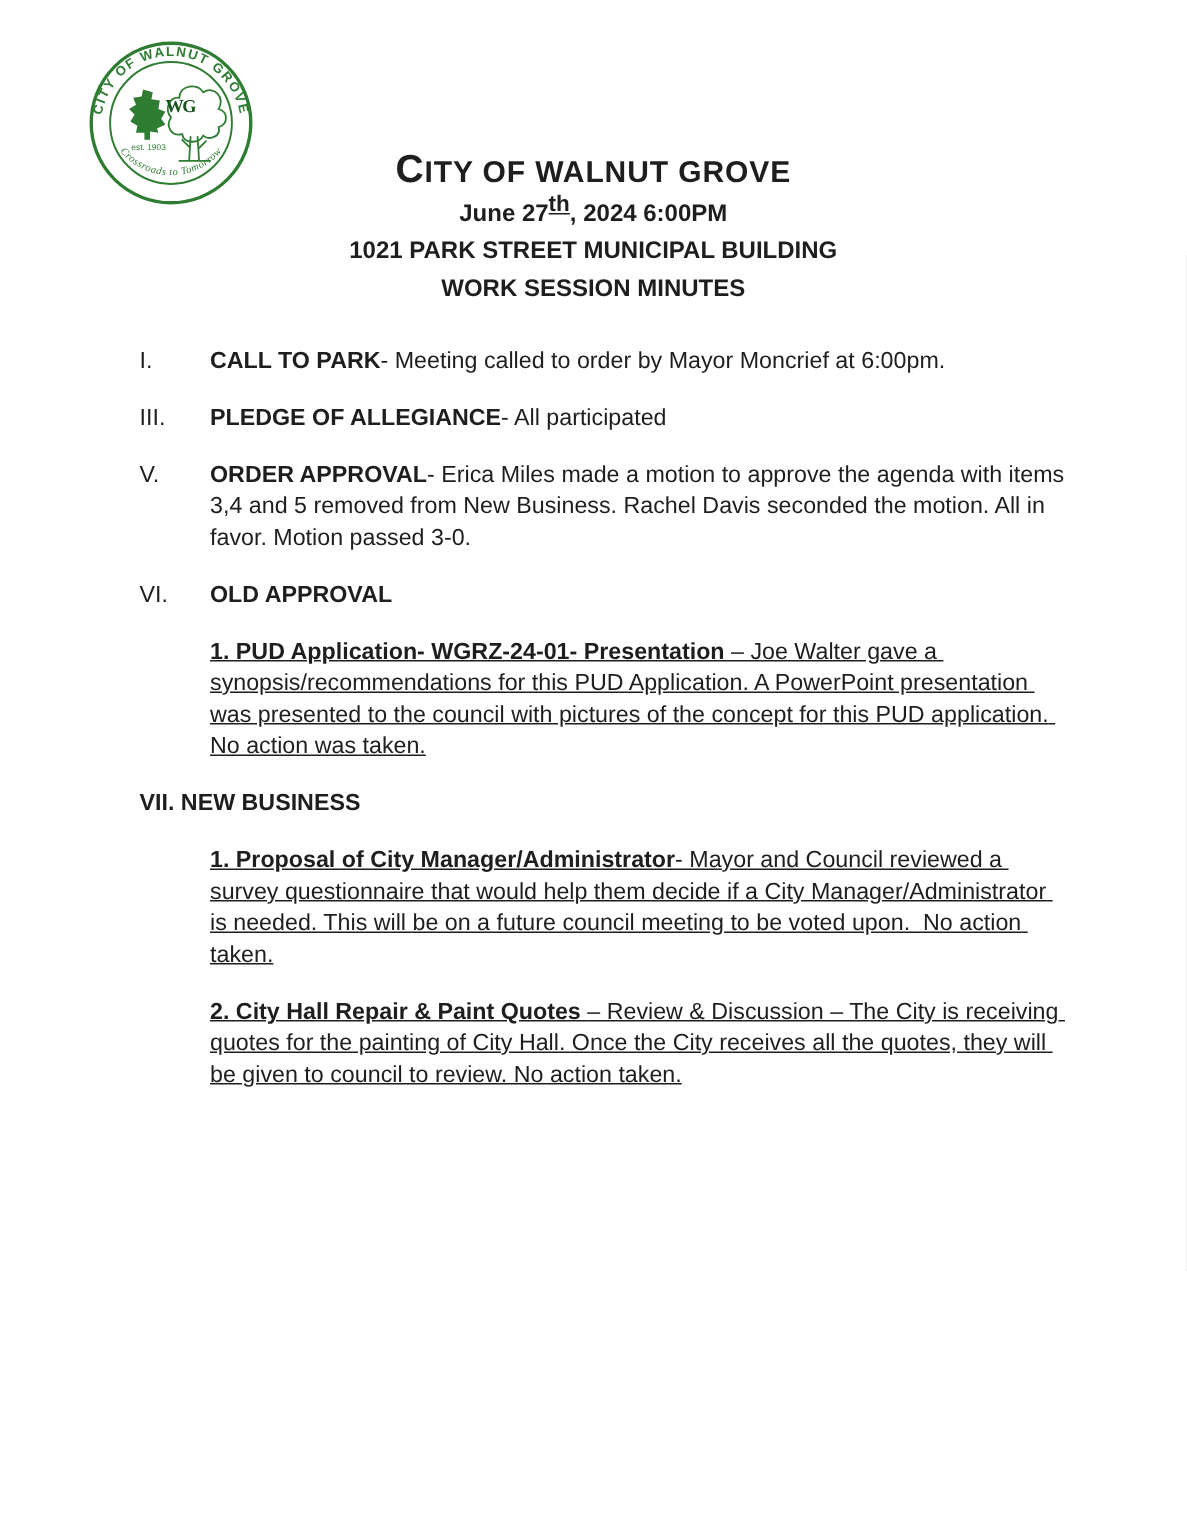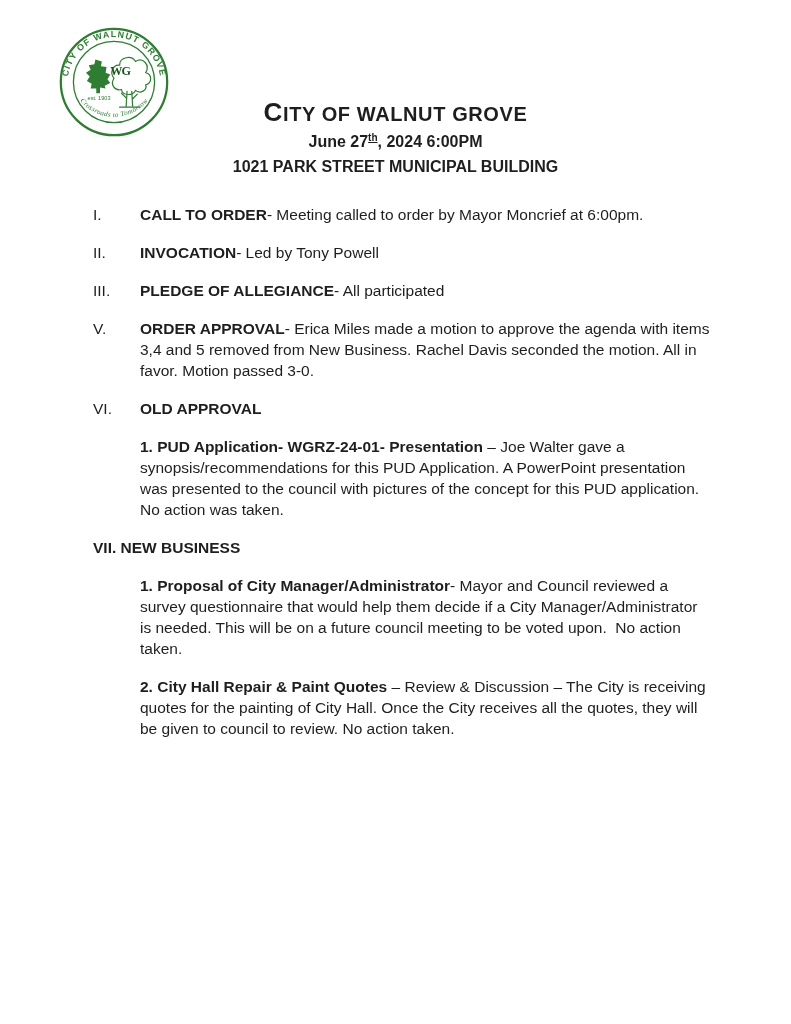--- a/index.html
+++ b/index.html
@@ -34,38 +34,39 @@
     letter-spacing: 0.6px;
     line-height: 26px;
     margin-bottom: 2px;
   }
   .doc-title::first-letter { font-size: 26px; }
   .hline {
     font-size: 16px;
     font-weight: 700;
     line-height: 25px;
   }
-  .hline sup { font-size: 10px; line-height: 0; text-decoration: underline; }
+  .hline sup { font-size: 15px; line-height: 0; text-decoration: underline; }
   
   .content {
     margin-top: 25px;
     padding-left: 93px;
     padding-right: 80px;
     font-size: 15.5px;
     line-height: 21px;
   }
   .item { display: flex; margin-bottom: 17px; }
   .numeral { width: 47px; flex-shrink: 0; }
   .itext { flex: 1; max-width: 577px; white-space: pre-wrap; }
   .itext b, .sub b, .vii-heading { font-weight: 700; }
   .sub {
     margin-left: 47px;
     max-width: 577px;
     margin-bottom: 17px;
     white-space: pre-wrap;
+    text-decoration: underline;
   }
   .vii-heading { margin-bottom: 17px; margin-top: 12px; }
 </style>
 </head>
 <body>
 
 <div class="page">
 
   <div class="seal">
     <svg viewBox="0 0 120 120">
@@ -88,33 +89,30 @@
       <path d="M 74 70 L 73 86 M 79 70 L 80 86 M 73 77 L 68 72 M 80 78 L 85 73 M 66 87 L 88 87" fill="none" stroke="#2e7d33" stroke-width="1.3" stroke-linecap="round"></path>
       <text x="56" y="52" font-family="Liberation Serif, serif" font-size="13" font-weight="bold" fill="#1c5423" letter-spacing="-1">WG</text>
       <text x="44" y="79" text-anchor="middle" font-family="Liberation Sans, sans-serif" font-size="6" fill="#2e7d33">est. 1903</text>
     </svg>
   </div>
 
   <header class="header-block">
     <h1 class="doc-title">CITY OF WALNUT GROVE</h1>
     <div class="hline"><span>June 27</span><sup>th</sup><span>, 2024 6:00PM</span></div>
     <div class="hline">1021 PARK STREET MUNICIPAL BUILDING</div>
+    <div class="hline">WORK SESSION MINUTES</div>
   </header>
 
   <main class="content">
 
     <div class="item">
         <span class="numeral">I.</span>
-        <p class="itext"><b>CALL TO ORDER</b><span>- Meeting called to order by Mayor Moncrief at 6:00pm.</span></p>
+        <p class="itext"><b>CALL TO PARK</b><span>- Meeting called to order by Mayor Moncrief at 6:00pm.</span></p>
       </div>
 
-    <div class="item">
-        <span class="numeral">II.</span>
-        <p class="itext"><b>INVOCATION</b><span>- Led by Tony Powell</span></p>
-      </div>
 
     <div class="item">
         <span class="numeral">III.</span>
         <p class="itext"><b>PLEDGE OF ALLEGIANCE</b><span>- All participated</span></p>
       </div>
 
 
     <div class="item">
         <span class="numeral">V.</span>
         <p class="itext"><b>ORDER APPROVAL</b><span>- Erica Miles made a motion to approve the agenda with items 3,4 and 5 removed from New Business. Rachel Davis seconded the motion. All in favor. Motion passed 3-0.</span></p>

